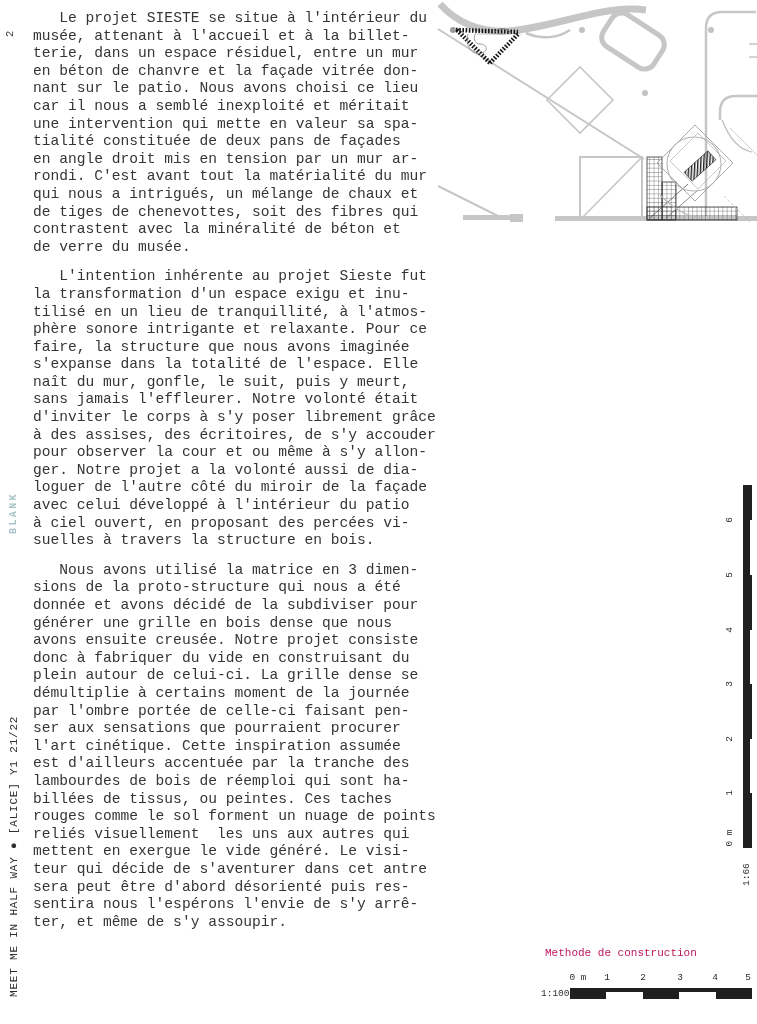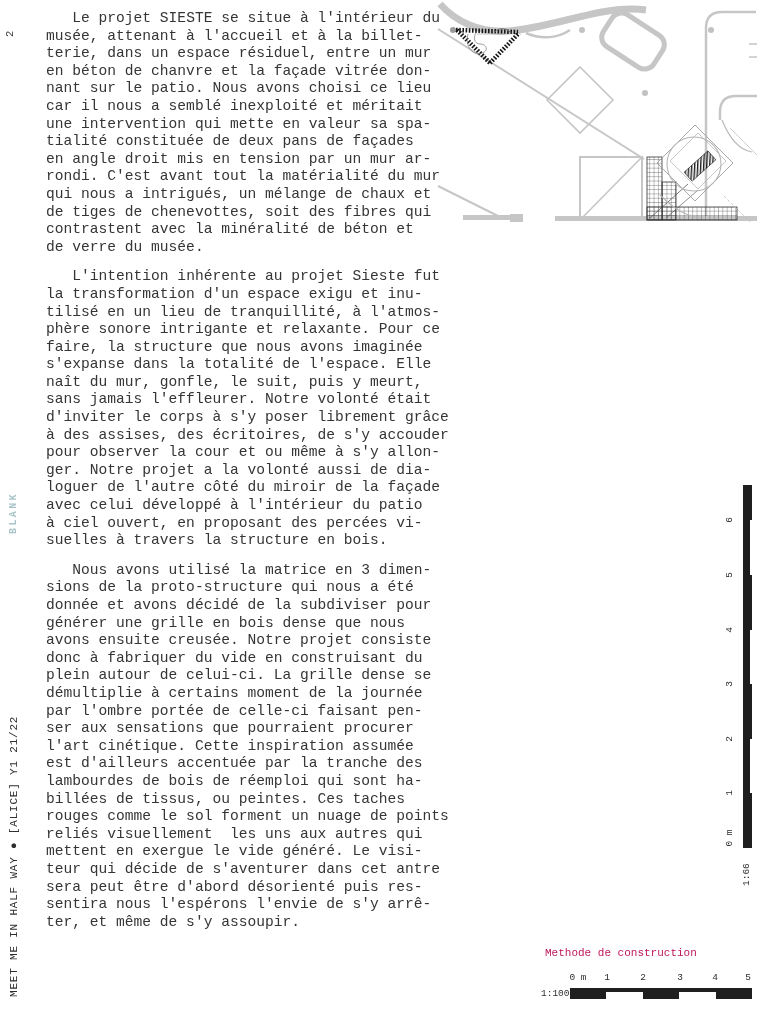--- a/index.html
+++ b/index.html
@@ -6,21 +6,21 @@
   .page{position:relative;width:757px;height:1024px;background:#ffffff;overflow:hidden;
         font-family:"Liberation Mono","DejaVu Sans Mono",monospace;color:#353535;}
 
   
   .rot{position:absolute;transform:rotate(-90deg);transform-origin:0 0;white-space:nowrap;}
   .page-number{left:4px;top:37px;font-size:10.5px;color:#3a3a3a;}
   .blank-label{left:8px;top:534px;font-size:10px;letter-spacing:2.4px;color:#a9c4c8;font-weight:bold;}
   .footer-vertical{left:8px;top:997px;font-size:11px;letter-spacing:0.8px;color:#2e2e2e;}
 
   
-  .text-column{position:absolute;left:46px;top:10px;width:410px;
+  .text-column{position:absolute;left:33px;top:10px;width:410px;
                font-size:14.6px;line-height:17.6px;color:#353535;}
   .text-column p{margin:0 0 12px 0;white-space:pre-wrap;}
 
   
   .plan{position:absolute;left:430px;top:0px;}
 
   
   .vscale-seg{position:absolute;background:#1f1f1f;}
   .vlabel{position:absolute;transform:rotate(-90deg);transform-origin:0 0;
           width:34px;text-align:center;font-size:9.5px;color:#2e2e2e;}

